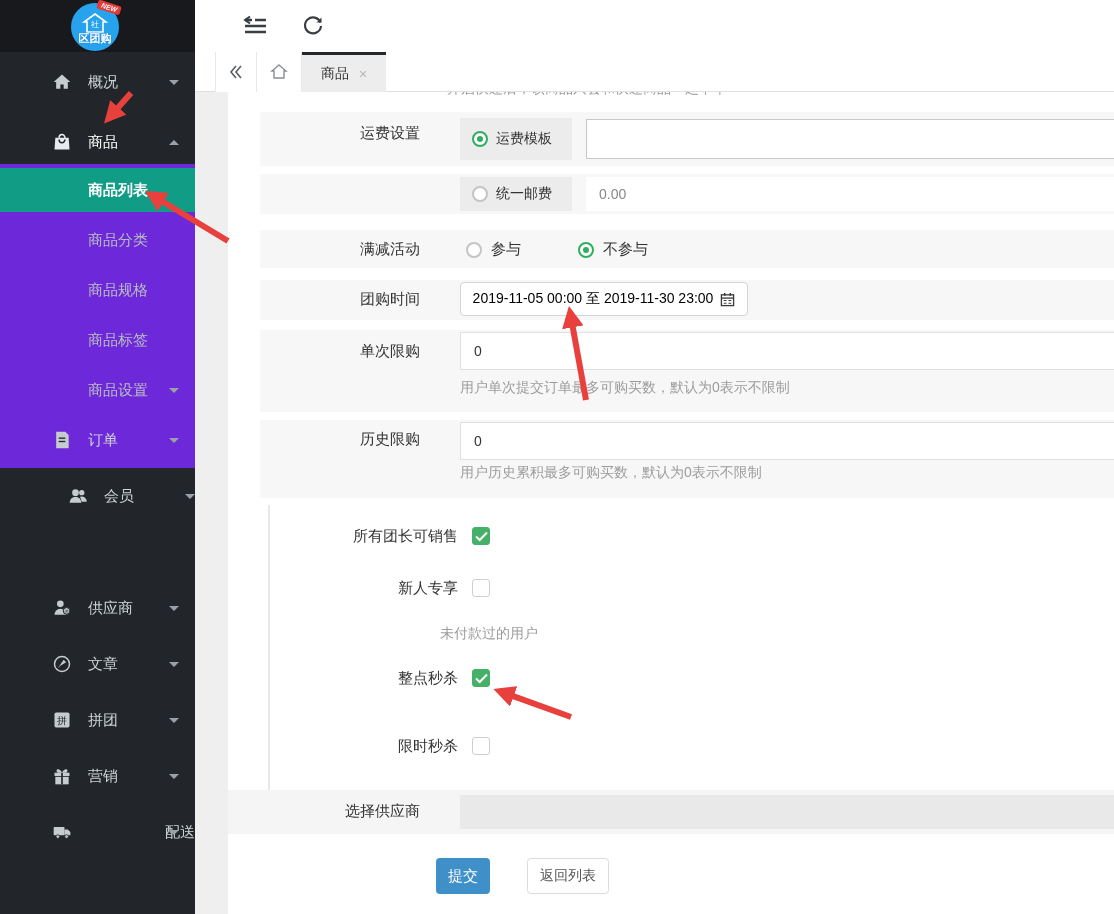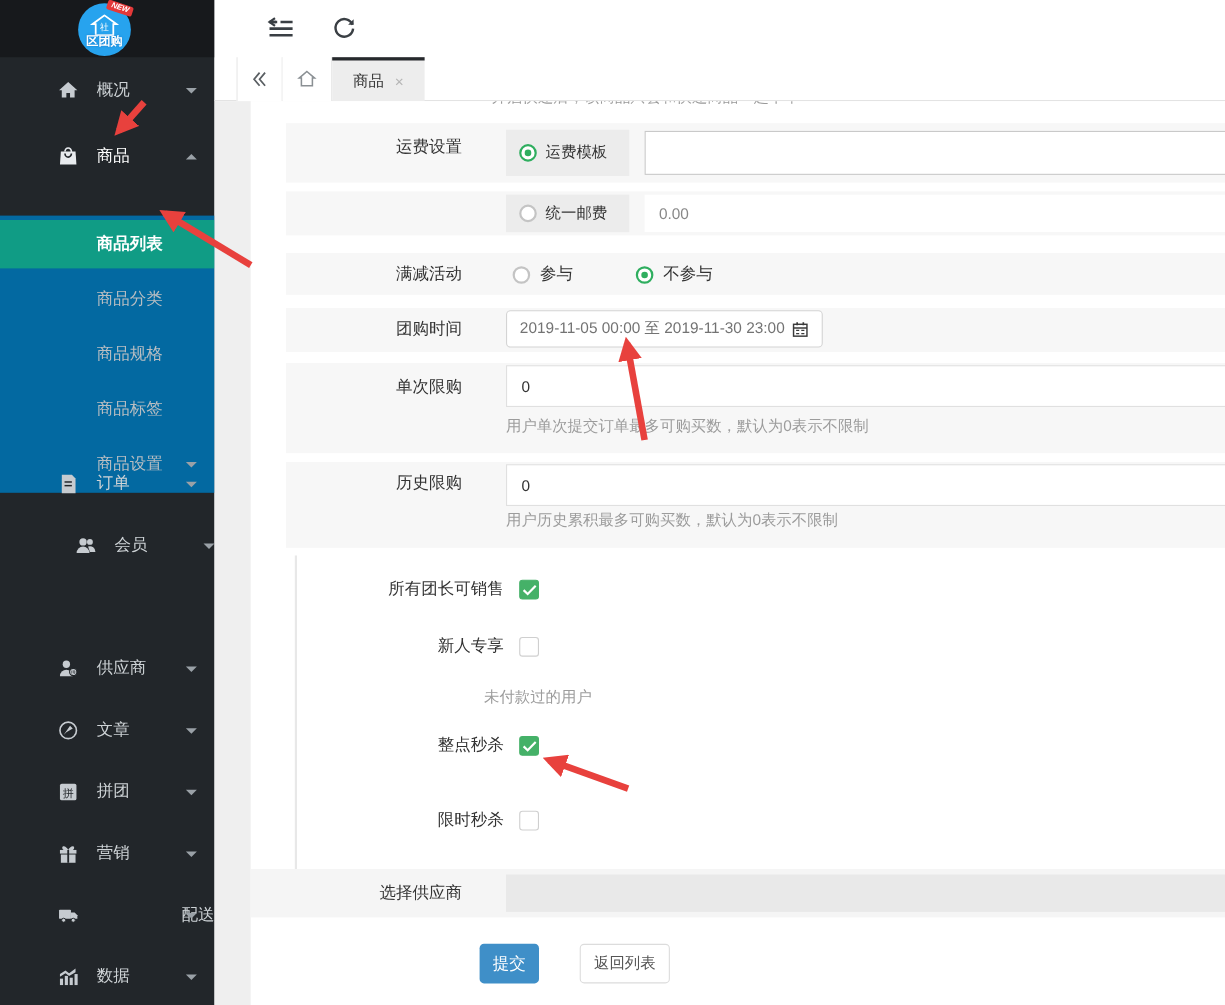--- a/index.html
+++ b/index.html
@@ -14,21 +14,21 @@
   #logo-badge { position:absolute; right:-2px; top:0px; background:#e43939; color:#fff; font-size:7px;
     font-style:italic; font-weight:bold; padding:1px 4px; border-radius:2px; transform:rotate(18deg); }
   #logo-house { margin-top:2px; }
   #logo-line2 { color:#fff; font-size:11px; font-weight:bold; line-height:11px; text-shadow:0 0 2px #1477c9; }
   .nav-item { position:absolute; left:0; width:195px; height:44px; line-height:44px; color:#ced3d6;
     font-size:15px; padding-left:88px; cursor:pointer; }
   .nav-item .nicon { position:absolute; left:52px; top:50%; transform:translateY(-50%); width:20px; height:20px; }
   .caret { position:absolute; right:16px; top:50%; margin-top:-2px; width:0; height:0;
     border-left:5px solid transparent; border-right:5px solid transparent; border-top:5px solid #9aa1a7; }
   .caret.up { border-top:none; border-bottom:5px solid #9aa1a7; }
-  #submenu-block { position:absolute; left:0; top:164px; width:195px; height:252px; background:#0369a1;margin-top:32px; }
+  #submenu-block { position:absolute; left:0; top:164px; width:195px; height:304px; background:#6d28d9; }
   .sub-item { position:absolute; left:0; width:195px; height:44px; line-height:44px; color:#b9bec2;
     font-size:15px; padding-left:88px; cursor:pointer; }
   .sub-item.active { background:#109c85; color:#fff; font-weight:bold; }
 
   
   #topbar { position:absolute; left:195px; top:0; width:919px; height:52px; background:#fff; }
   .tb-icon { position:absolute; top:14px; width:26px; height:24px; cursor:pointer; }
   #tabbar { position:absolute; left:195px; top:52px; width:919px; height:40px; background:#fff;
     border-bottom:1px solid #e0e0e0; }
   .tab-btn { position:absolute; top:0; height:40px; background:#fff; border-right:1px solid #e8e8e8;
@@ -47,21 +47,21 @@
     gap:8px; padding-left:12px; font-size:14px; color:#333; }
   .radio { width:16px; height:16px; border-radius:50%; border:2px solid #c4c4c4; background:#fff; flex:none; position:relative; }
   .radio.sel { border-color:#2fae5f; }
   .radio.sel::after { content:""; position:absolute; left:3px; top:3px; width:6px; height:6px; border-radius:50%; background:#2fae5f; }
   .tinput { position:absolute; background:#fff; border:1px solid #c9c9c9; font-size:14px; color:#333;
     padding-left:13px; font-family:inherit; }
   .helper { position:absolute; font-size:14px; color:#9c9c9c; }
   .rgroup-item { position:absolute; display:flex; align-items:center; gap:9px; font-size:15px; color:#333; }
   #datebox { position:absolute; left:232px; top:190px; width:288px; height:34px; background:#fff;
     border:1px solid #d4d4d4; border-radius:4px; display:flex; align-items:center; justify-content:center;
-    gap:7px; font-size:14px; color:#737373; cursor:pointer; }
+    gap:7px; font-size:14px; color:#000000; cursor:pointer; }
   .cb-label { position:absolute; left:30px; width:200px; text-align:right; font-size:15px; color:#333; height:18px; line-height:18px; }
   .checkbox { position:absolute; left:244px; width:18px; height:18px; border-radius:3px; border:1px solid #cfcfcf;
     background:#fff; cursor:pointer; }
   .checkbox.on { background:#45b168; border-color:#45b168; }
   .checkbox.on svg { position:absolute; left:2px; top:3px; }
   #vline { position:absolute; left:40px; top:413px; height:285px; border-left:2px solid #e8e8e8; }
   #supplier-band { position:absolute; left:0px; top:698px; width:886px; height:44px; background:#f5f5f5; }
   #supplier-select { position:absolute; left:232px; top:703px; width:660px; height:34px; background:#e9e9e9; cursor:pointer; }
   #btn-submit { position:absolute; left:208px; top:766px; width:54px; height:36px; background:#3f8fc8;
     color:#fff; font-size:15px; border:none; border-radius:4px; cursor:pointer; font-family:inherit; }
@@ -169,31 +169,20 @@
   <div class="nav-item" style="top:810px;text-align:right;">
     <svg class="nicon" viewBox="0 0 24 24">
         <rect x="2" y="6" width="13" height="10" rx="1" fill="#c6cbd0"></rect>
         <path d="M15 9 h4 l3 3 v4 h-7 Z" fill="#c6cbd0"></path>
         <circle cx="7" cy="17.5" r="2.2" fill="#c6cbd0" stroke="#22262a" stroke-width="1"></circle>
         <circle cx="17.5" cy="17.5" r="2.2" fill="#c6cbd0" stroke="#22262a" stroke-width="1"></circle>
       </svg>
     <span>配送</span>
     <span class="caret"></span>
   </div>
-  <div class="nav-item" style="top:866px;">
-    <svg class="nicon" viewBox="0 0 24 24">
-        <rect x="3" y="14" width="3.4" height="7" fill="#c6cbd0"></rect>
-        <rect x="8.3" y="11" width="3.4" height="10" fill="#c6cbd0"></rect>
-        <rect x="13.6" y="13" width="3.4" height="8" fill="#c6cbd0"></rect>
-        <rect x="18.9" y="9" width="3.4" height="12" fill="#c6cbd0"></rect>
-        <path d="M3 9 l6-4 4 3 7-5 v4 l-7 4 -4-3 -6 4 Z" fill="#c6cbd0"></path>
-      </svg>
-    <span>数据</span>
-    <span class="caret"></span>
-  </div>
 </div>
 
 <div id="topbar">
   <svg class="tb-icon" style="left:47px;" viewBox="0 0 26 24">
     <path d="M3 6 L9 6" stroke="#3a3f44" stroke-width="2.4"></path>
     <path d="M10 6 L3 6" stroke="#3a3f44" stroke-width="2.4"></path>
     <path d="M8 2.5 L3 6 L8 9.5" fill="none" stroke="#3a3f44" stroke-width="2"></path>
     <path d="M13 6 H24 M3 12 H24 M3 18 H24" stroke="#3a3f44" stroke-width="2.4"></path>
   </svg>
   <svg class="tb-icon" style="left:105px;" viewBox="0 0 24 24">

